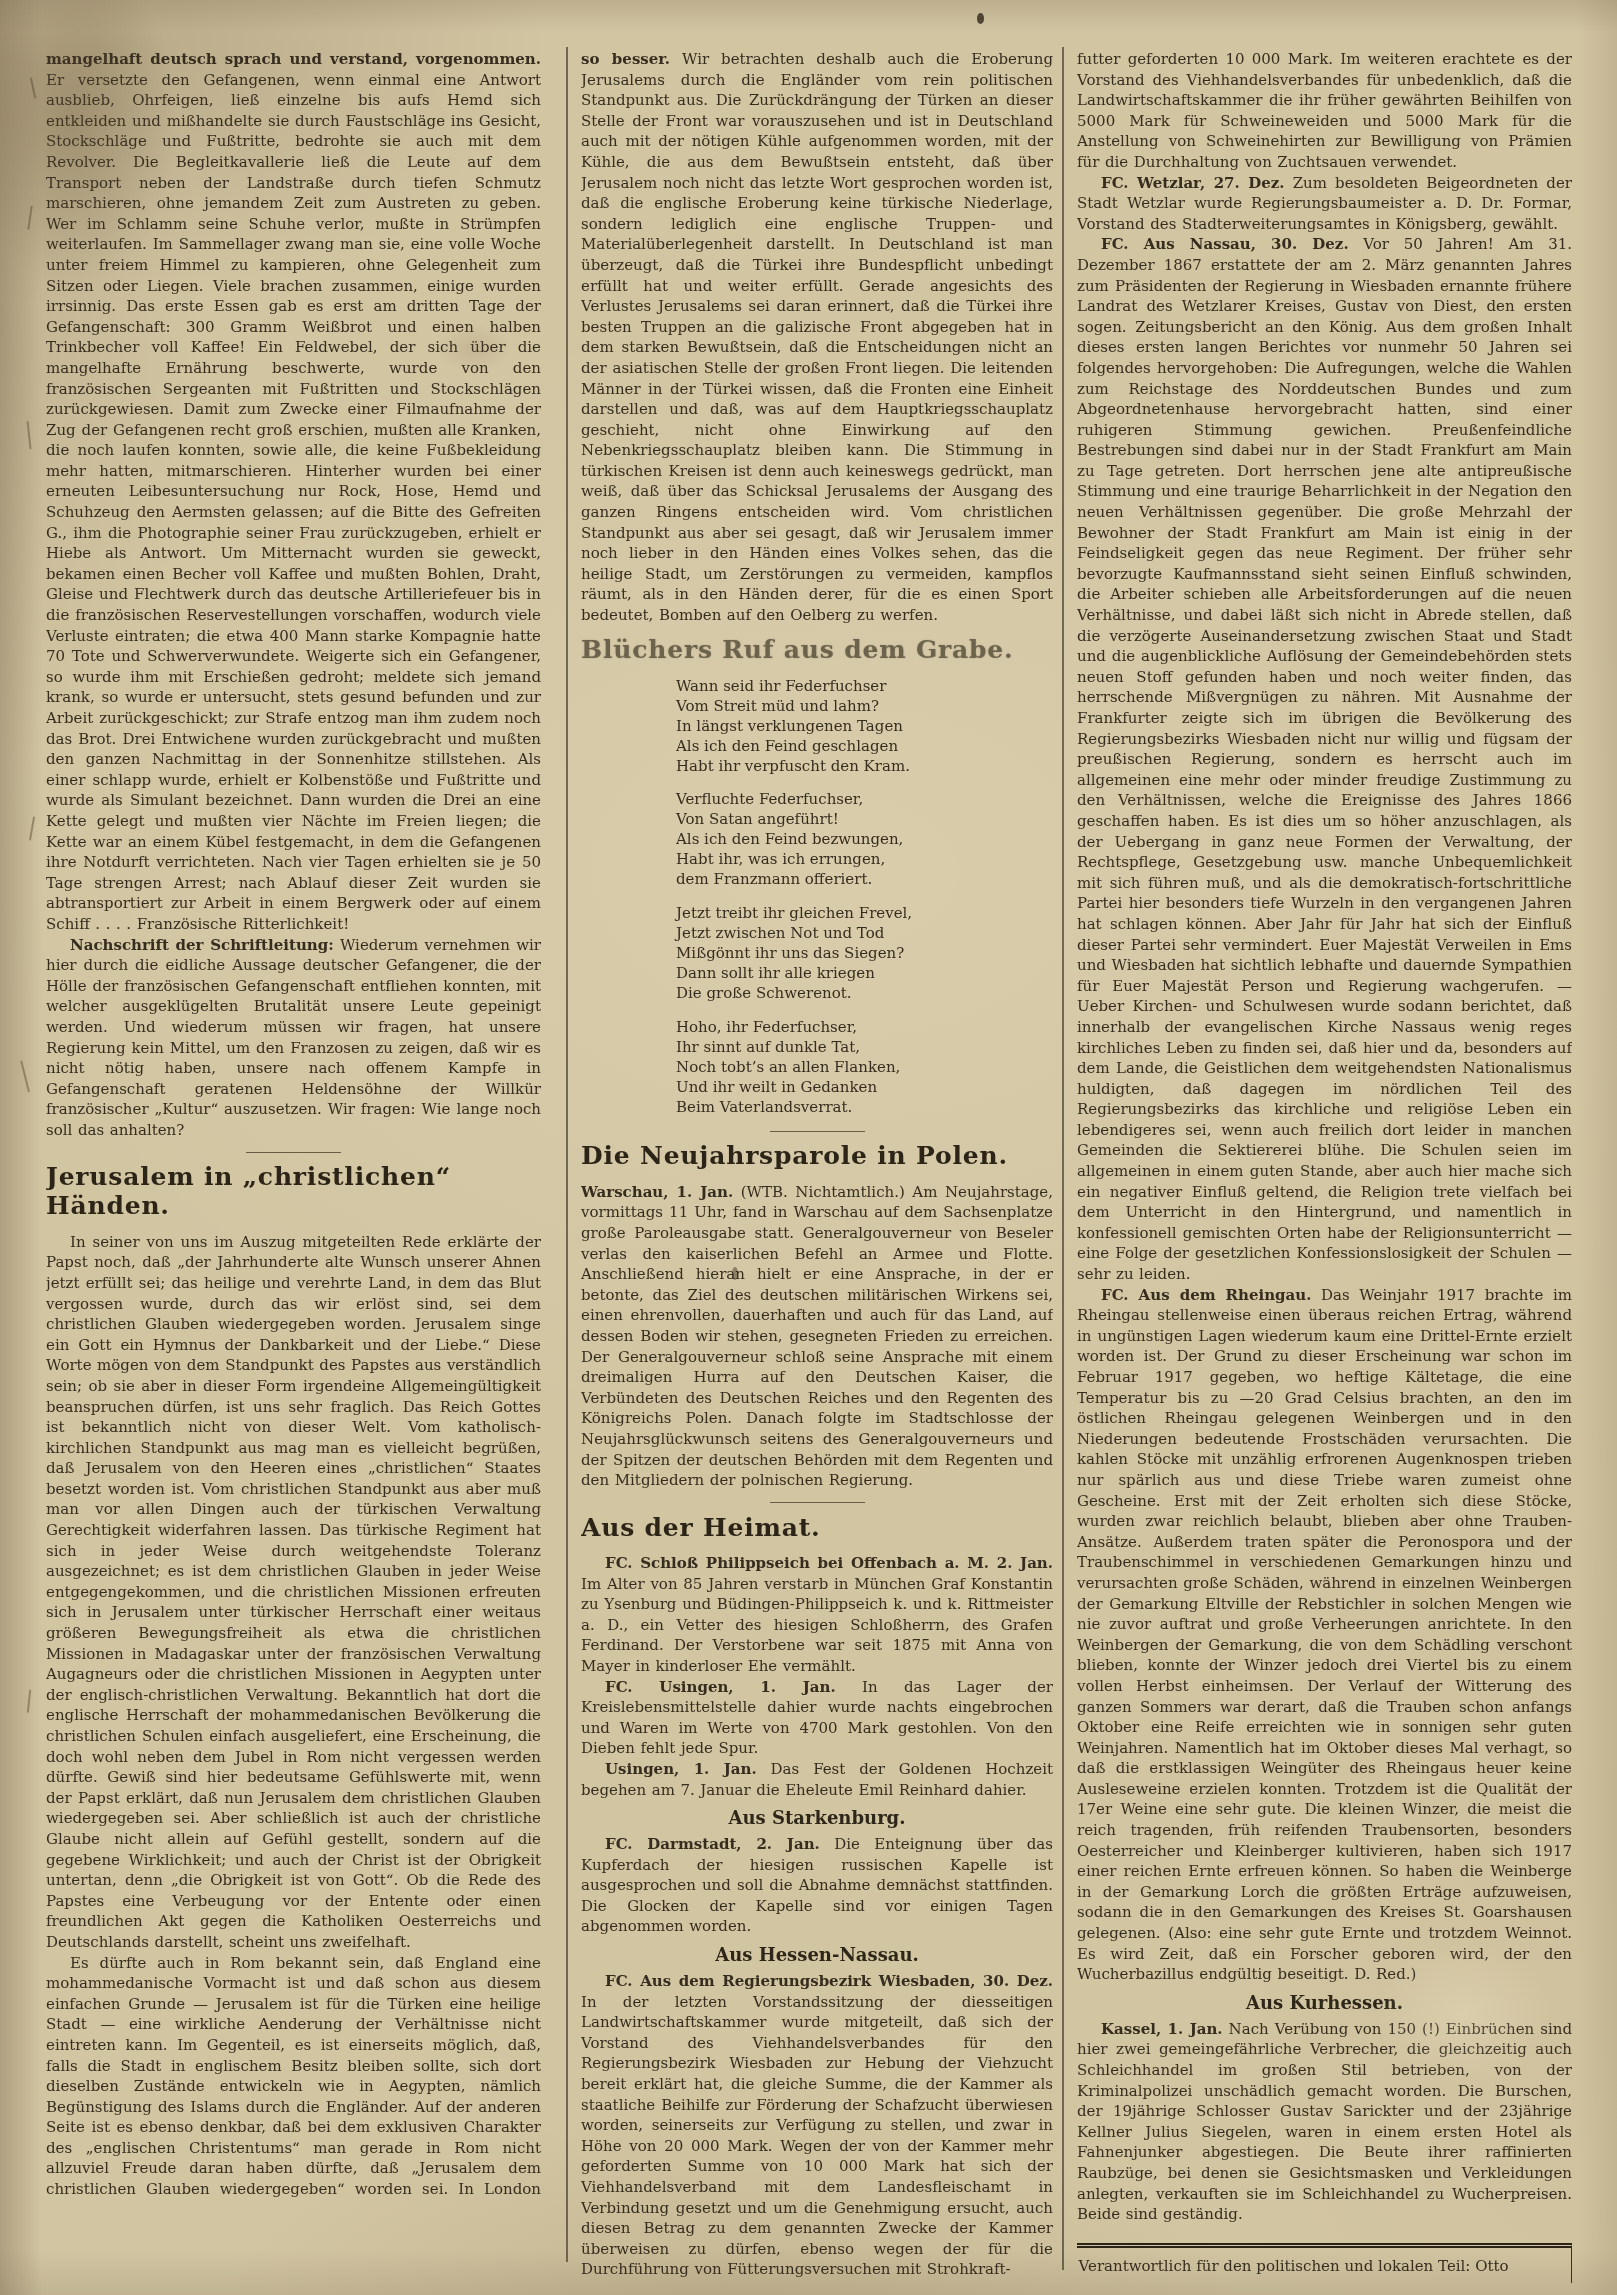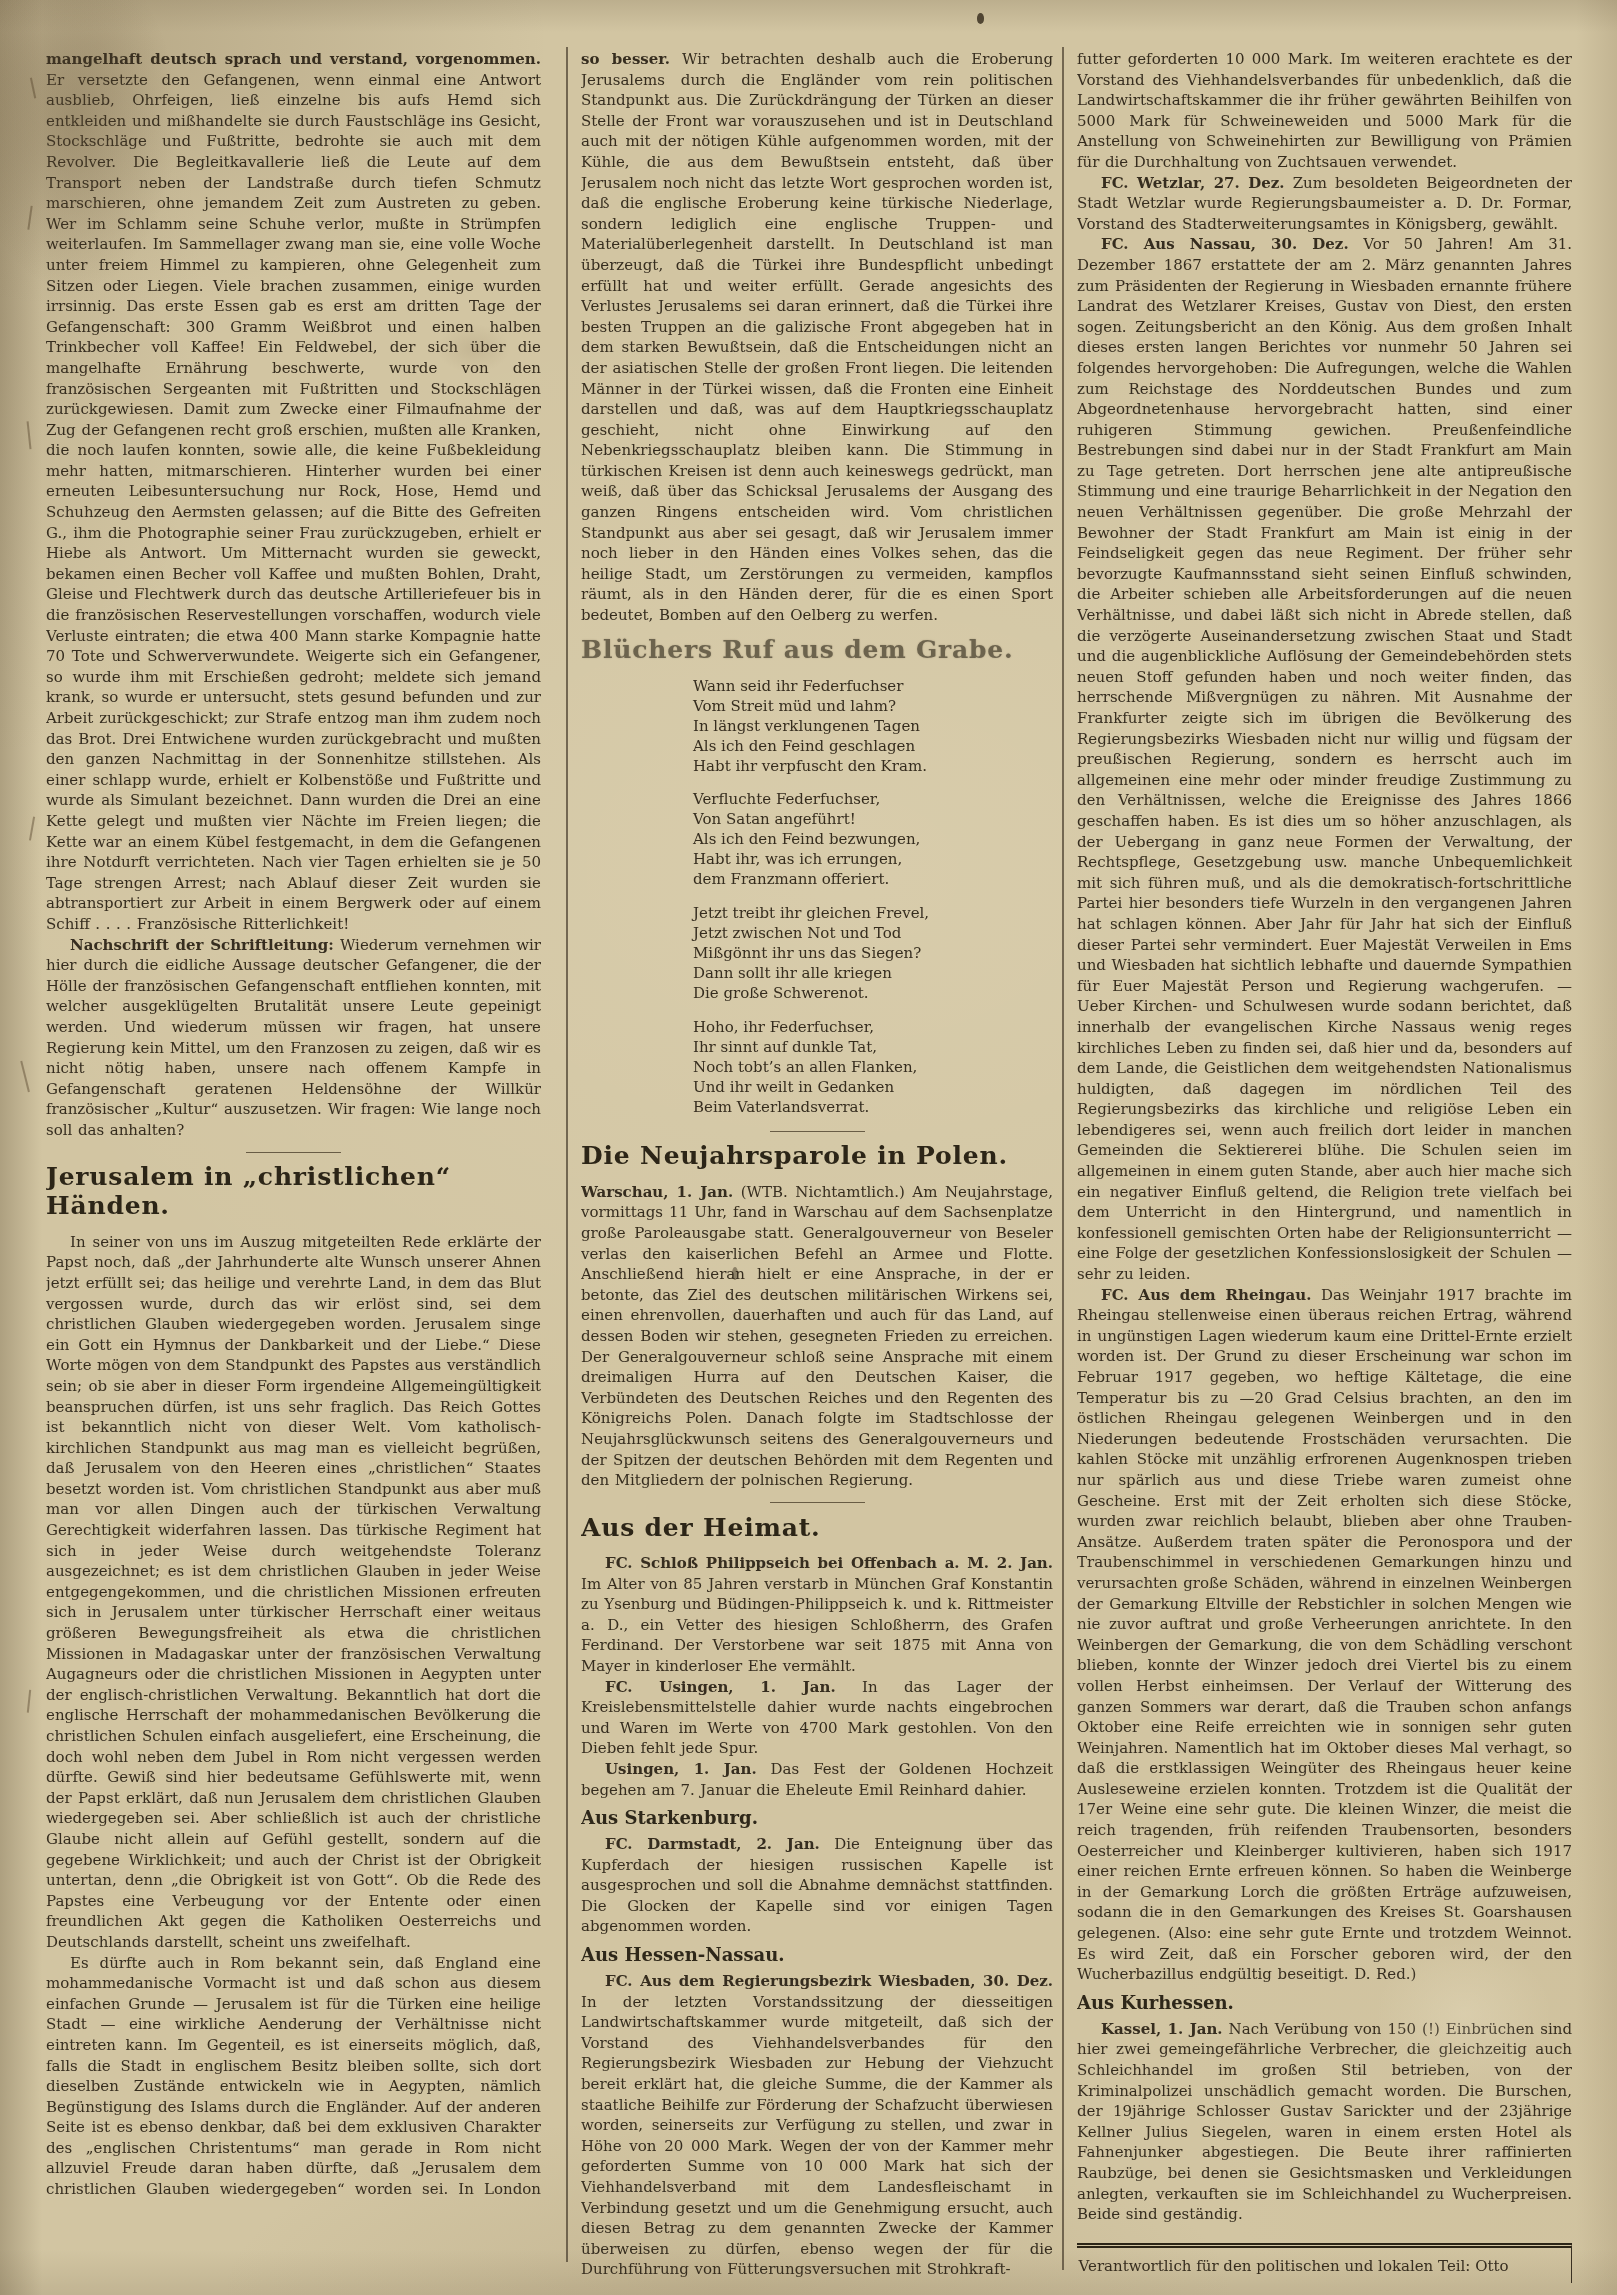--- a/index.html
+++ b/index.html
@@ -26,27 +26,27 @@
   #vdiv2{left:1062px;height:2223px;}
 
   .para{margin:0;font-size:15px;line-height:20.6px;text-indent:24px;
         word-spacing:0.8px;}
   .para.flush{text-indent:0;}
   .lead{font-weight:bold;}
   .headline{font-weight:bold;text-align:left;text-indent:0;
             font-size:25px;line-height:29px;margin:9.7px 0 11.3px;
             letter-spacing:0.8px;color:#2c2517;}
   .headline.faded{opacity:.62;text-shadow:0 0 1.6px rgba(60,48,30,.5);}
-  .subhead{font-weight:bold;text-indent:0;
+  .subhead{font-weight:bold;text-align:center;text-indent:0;
            font-size:18px;line-height:21px;margin:7.3px 0 5.7px;color:#2e2719;}
   .rule{width:95px;border:0;border-top:1.6px solid rgba(58,47,29,.7);
         margin:11.3px auto 9.7px;}
   .poem{padding-left:95px;text-align:left;margin:3.2px 0 8px;}
   .stanza{margin:0 0 13.8px 0;}
-  .pline{font-size:15px;line-height:20px;margin-left:17px;}
+  .pline{font-size:15px;line-height:20px;}
   .imprint{margin-top:18px;border-top:5.7px double #2b2416;border-right:1.6px solid #3a3122;
            padding:8px 4.9px 6.5px 1.6px;}
   .imprint-line{font-size:15px;line-height:21px;text-align:left;}
   .stain{position:absolute;border-radius:50%;pointer-events:none;}
   .mark{position:absolute;background:none;border-left:2.4px solid rgba(86,69,44,.45);
         width:4.9px;pointer-events:none;}
   .speck{position:absolute;background:rgba(50,40,25,.8);border-radius:50%;pointer-events:none;}
 </style>
 </head>
 <body>

